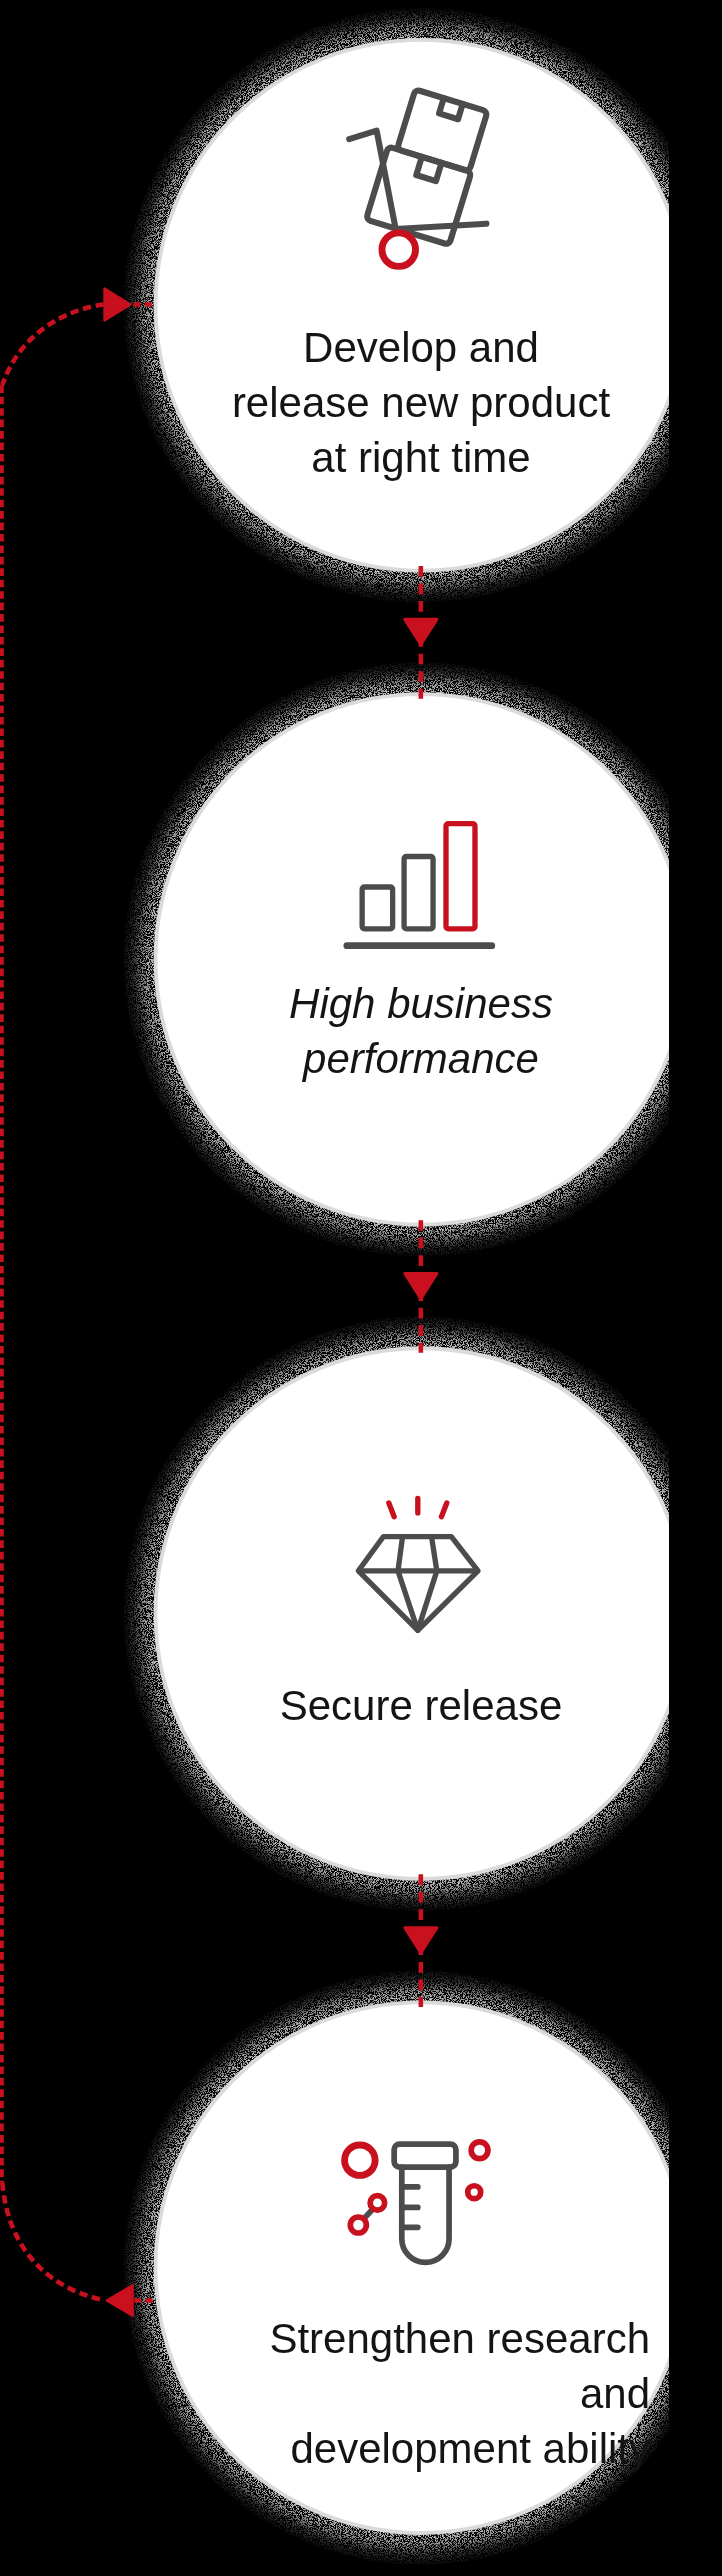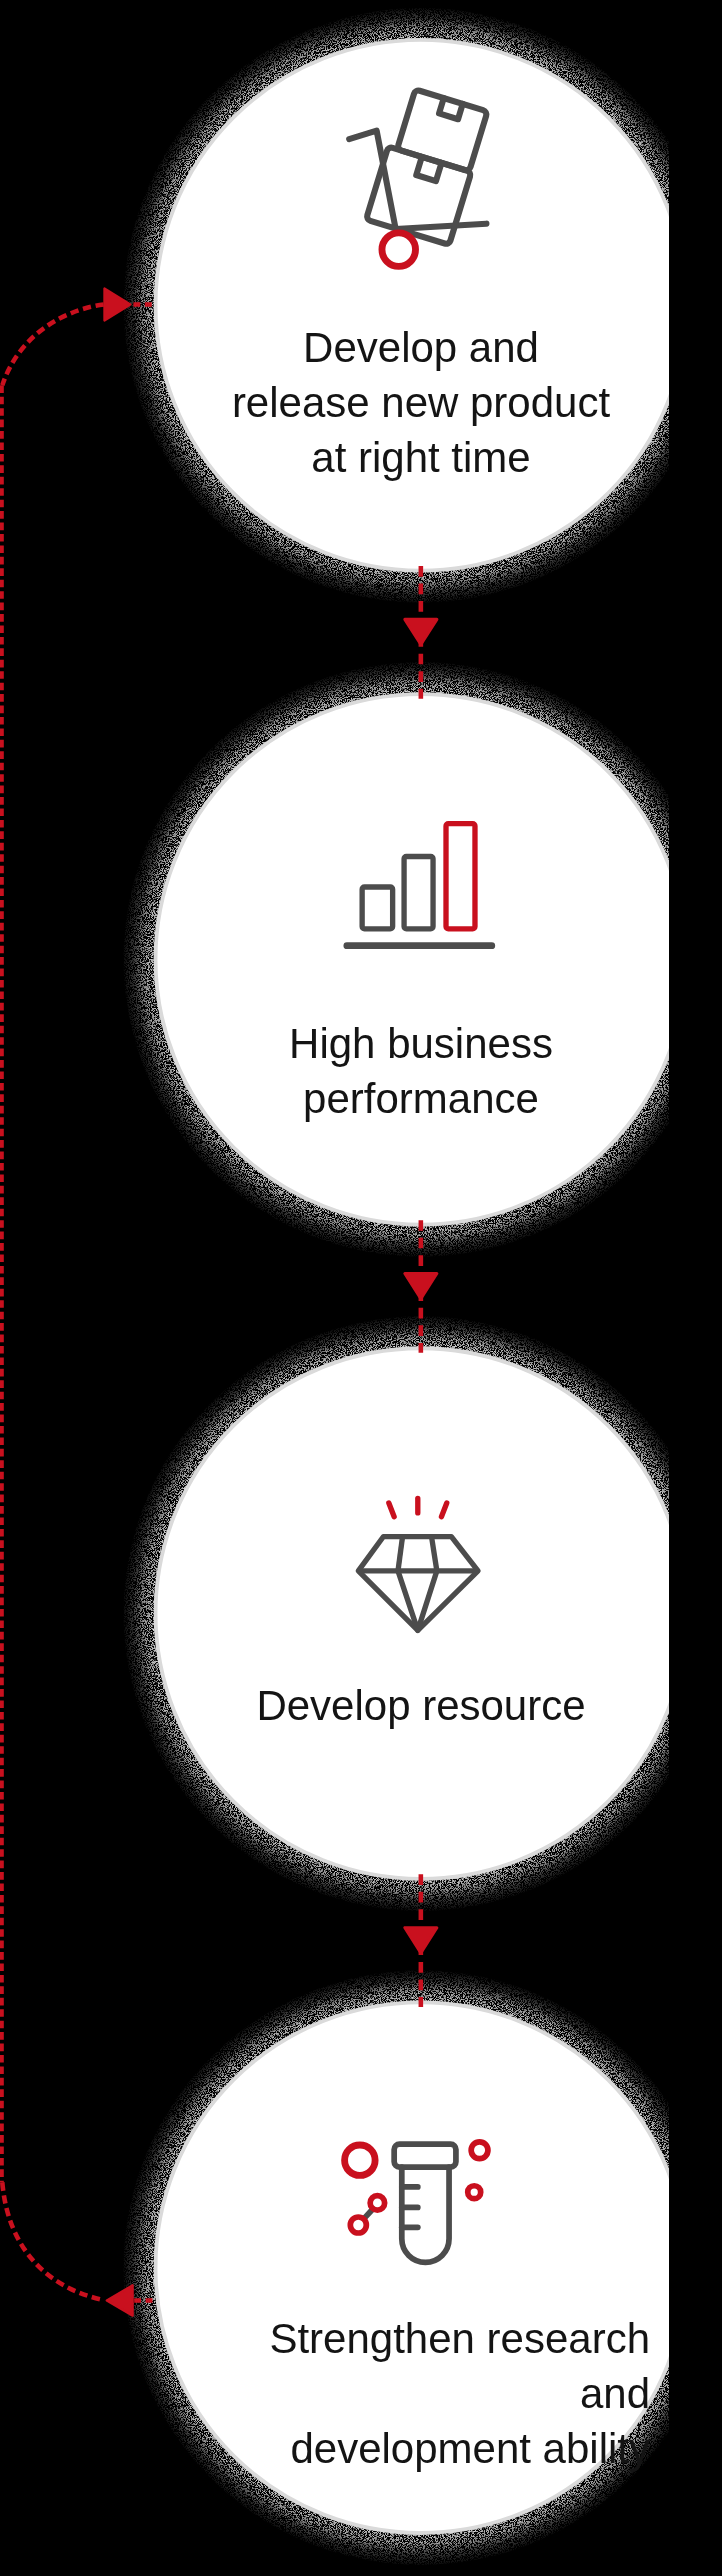--- a/index.html
+++ b/index.html
@@ -6,21 +6,21 @@
   #stage{
     position:relative;width:669px;height:2576px;background:#000000;
     overflow:hidden;font-family:"Liberation Sans",sans-serif;
   }
   #gfx{position:absolute;left:0;top:0;}
   .step-label{
     position:absolute;left:192px;width:458px;text-align:center;
     white-space:pre-line;color:#141414;font-size:42px;line-height:55px;
     font-weight:500;letter-spacing:0;
   }
-  .lbl1{top:320px;} .lbl2{top:1016px;} .lbl3{top:1678px;} .lbl4{top:2311px;text-align:right;}
+  .lbl1{top:320px;} .lbl2{top:976px;font-style:italic;} .lbl3{top:1678px;} .lbl4{top:2311px;text-align:right;}
 </style>
 </head>
 <body>
 
 <div id="stage">
 
   <svg id="gfx" width="722" height="2576" viewBox="0 0 947 3378">
     <defs>
       <filter id="grain" x="-12%" y="-12%" width="124%" height="124%" color-interpolation-filters="sRGB">
         <feTurbulence type="fractalNoise" baseFrequency="0.9" numOctaves="2" seed="7"></feTurbulence>
@@ -115,18 +115,18 @@
       <circle cx="495" cy="2889" r="9.5"></circle>
       <circle cx="470" cy="2918" r="10.5"></circle>
     </g>
   </svg>
 
   <div class="step-label lbl1">Develop and
 release new product
 at right time</div>
   <div class="step-label lbl2">High business
 performance</div>
-  <div class="step-label lbl3">Develop resource</div>
+  <div class="step-label lbl3">Secure release</div>
   <div class="step-label lbl4">Strengthen research and
 development ability</div>
 
 </div>
 
 
 </body></html>

